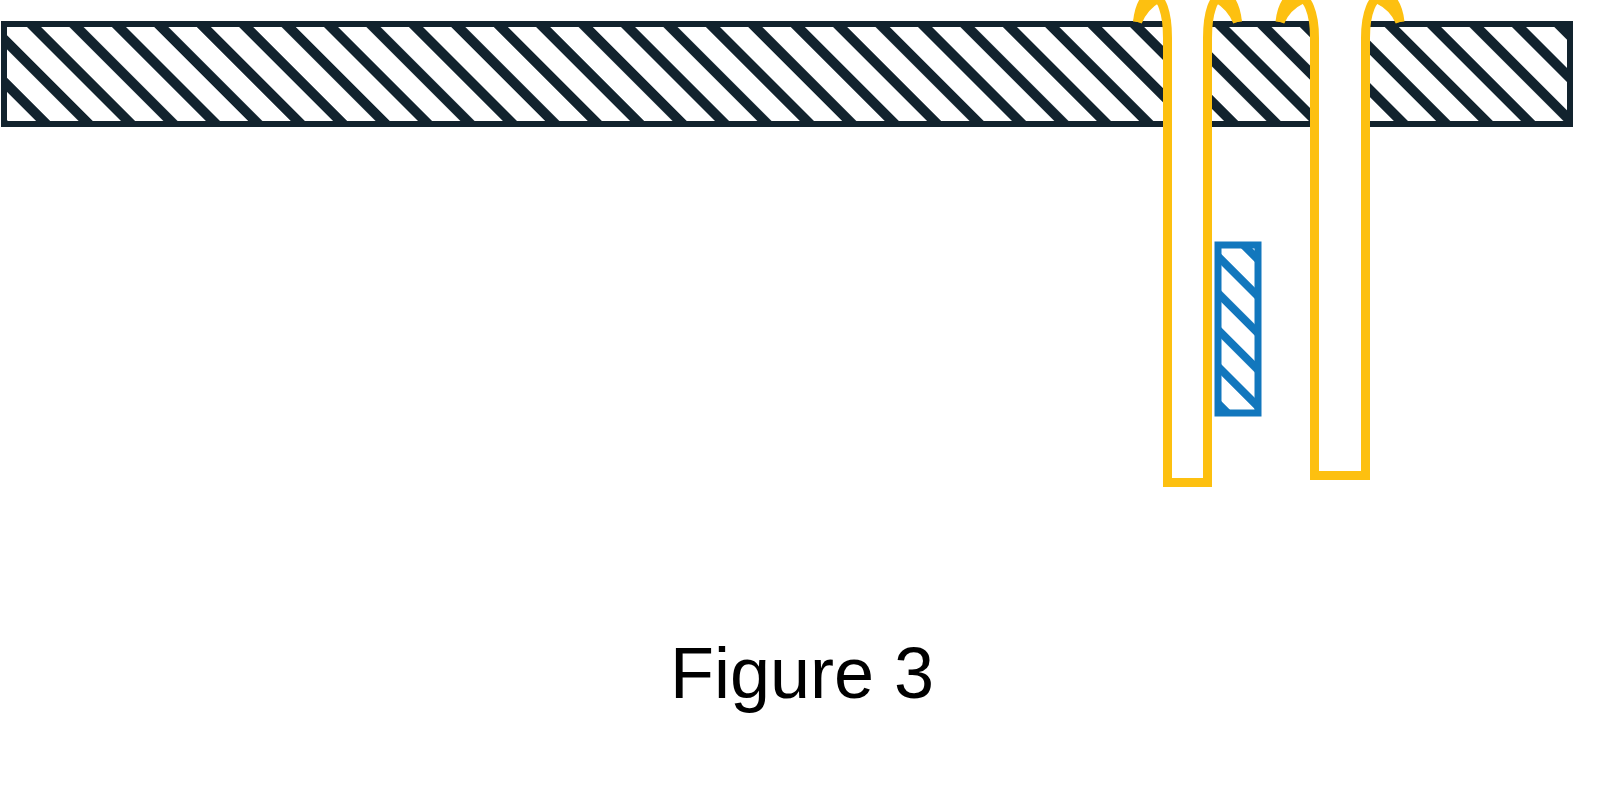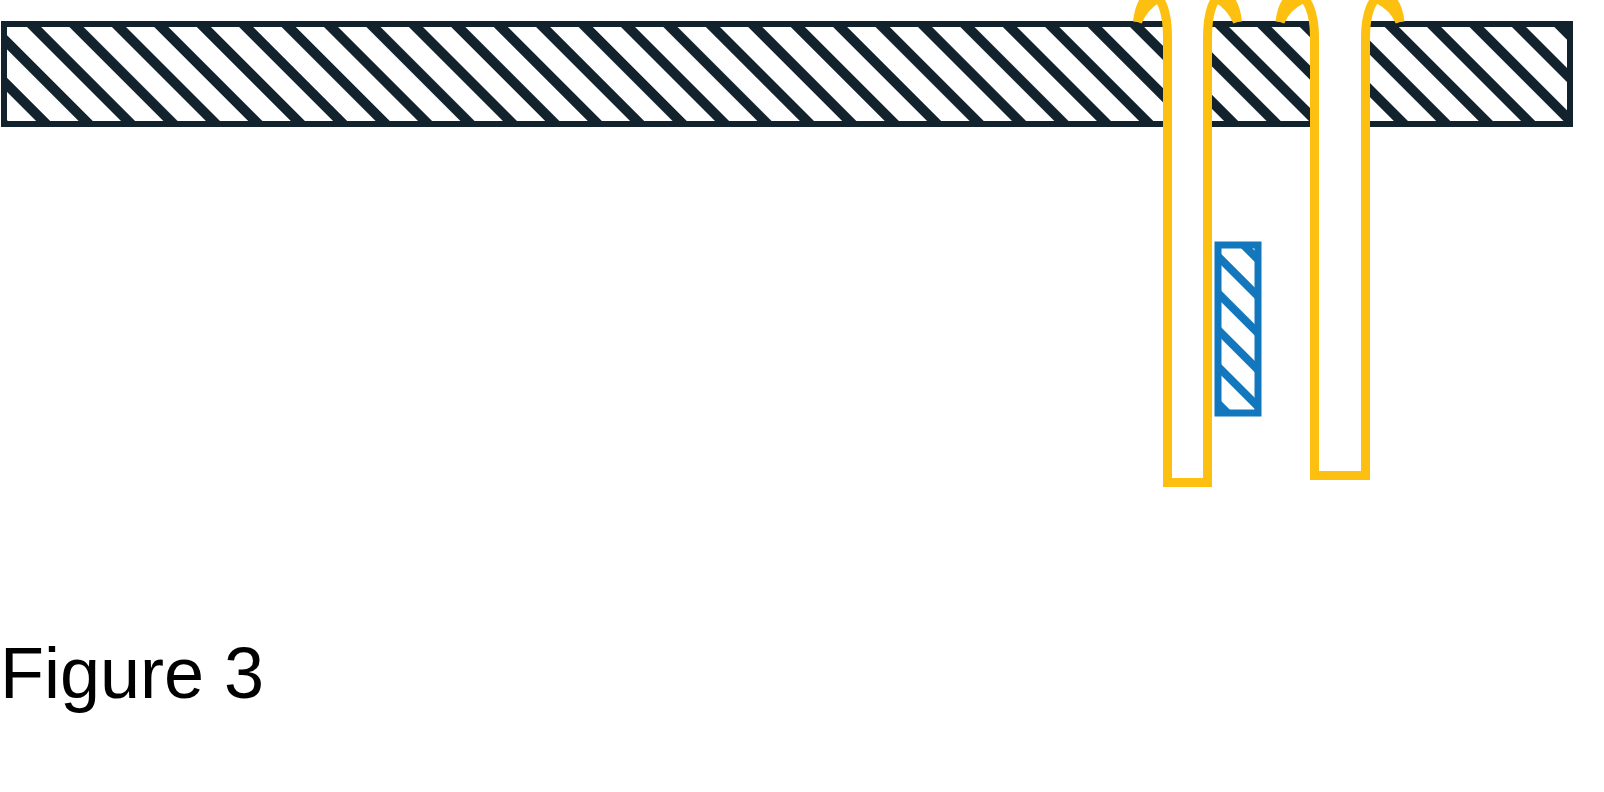--- a/index.html
+++ b/index.html
@@ -21,20 +21,21 @@
     top: 0;
     width: 1604px;
     height: 792px;
   }
 
   .caption {
     position: absolute;
     left: 0;
     top: 628px;
     width: 1604px;
+    text-align: center;
     font-family: "Liberation Sans", sans-serif;
     font-size: 72px;
     font-weight: 400;
     color: #000000;
     letter-spacing: 0px;
     line-height: 90px;
     white-space: pre;
   }
 </style>
 </head>

